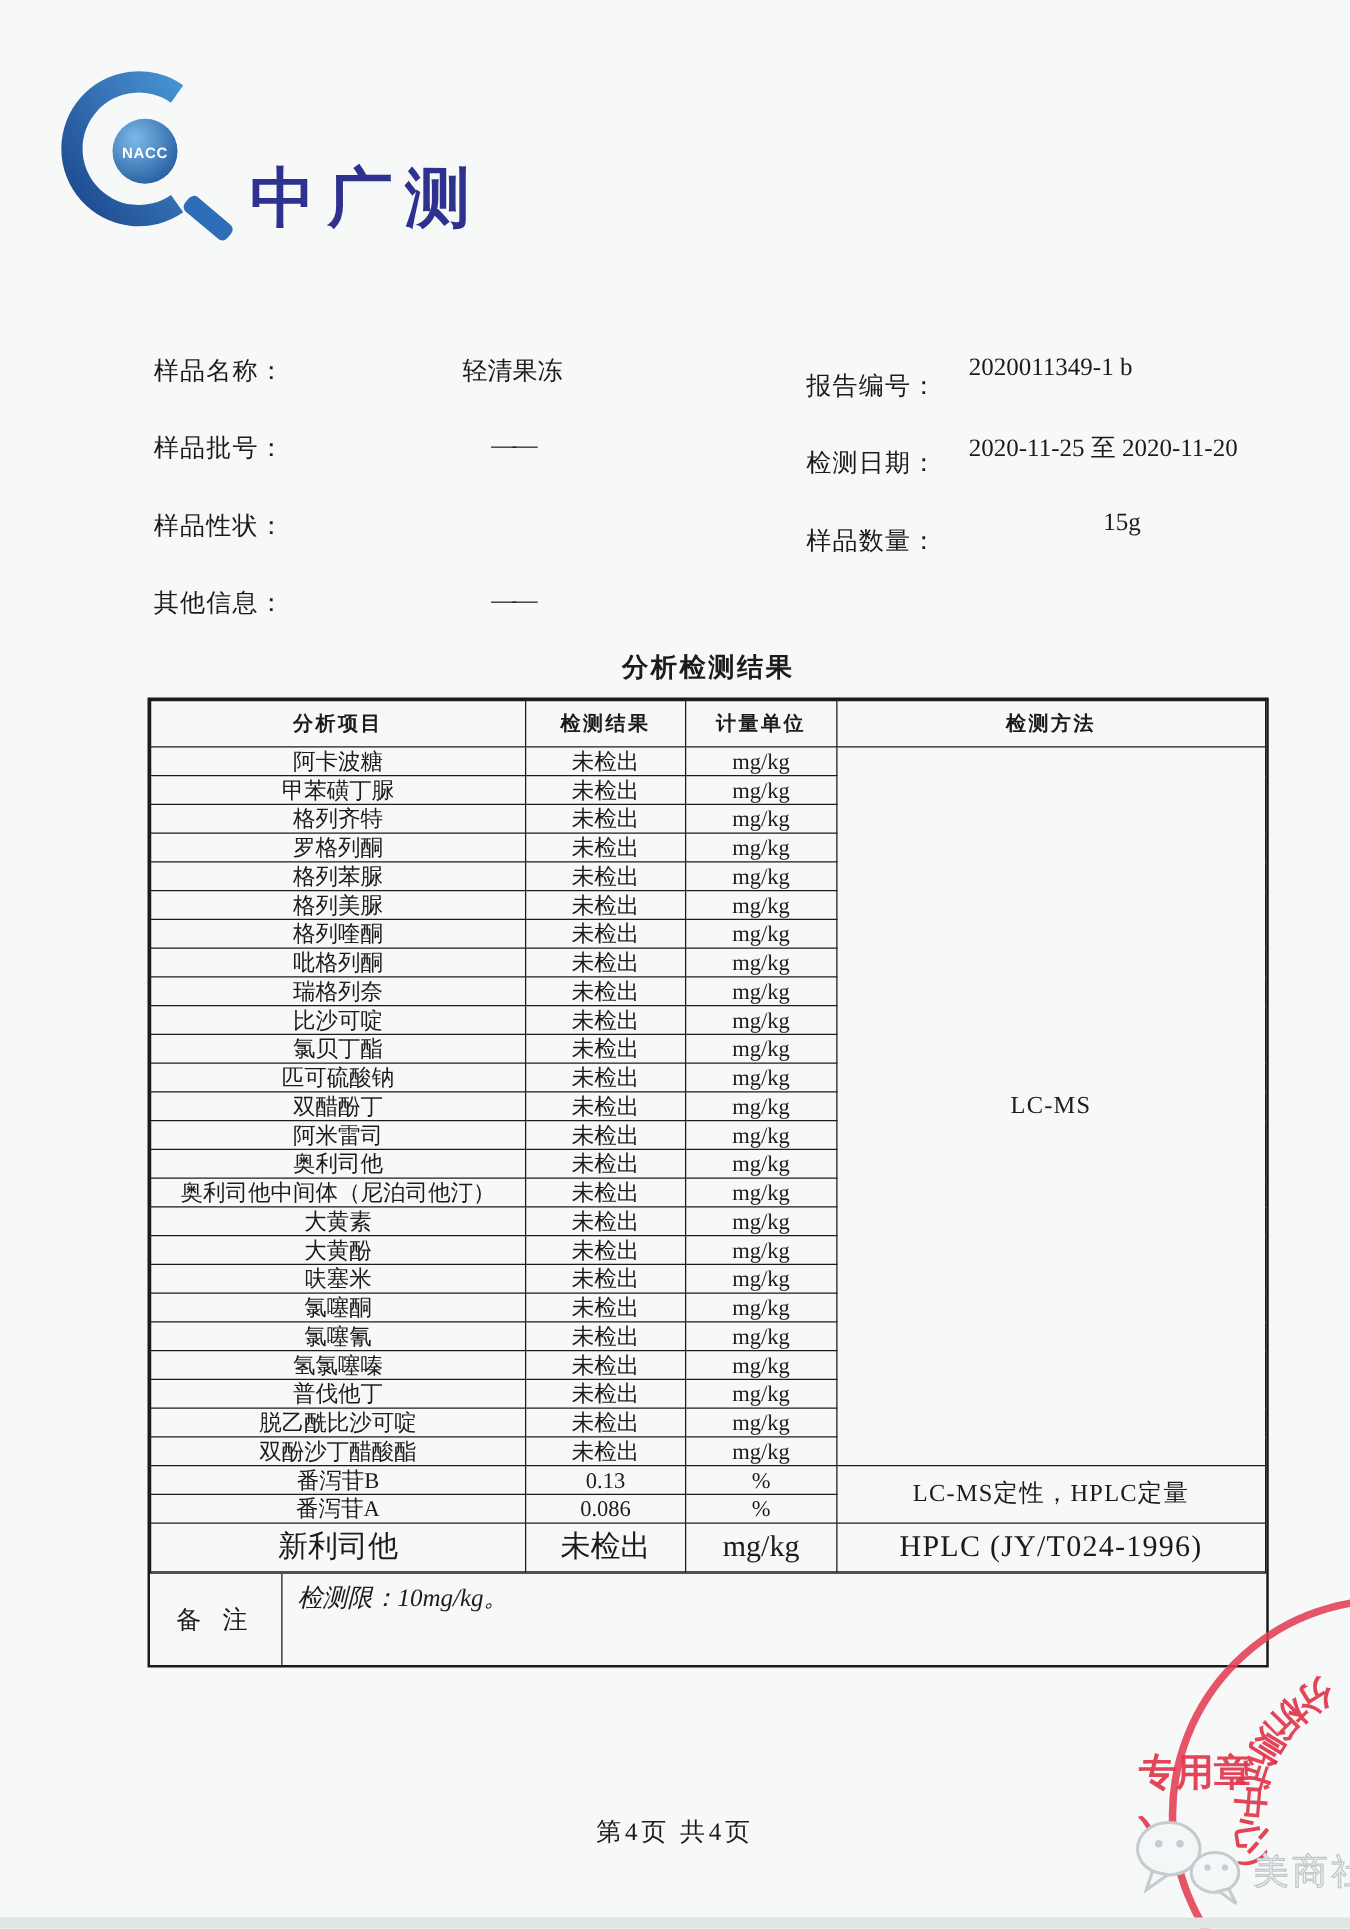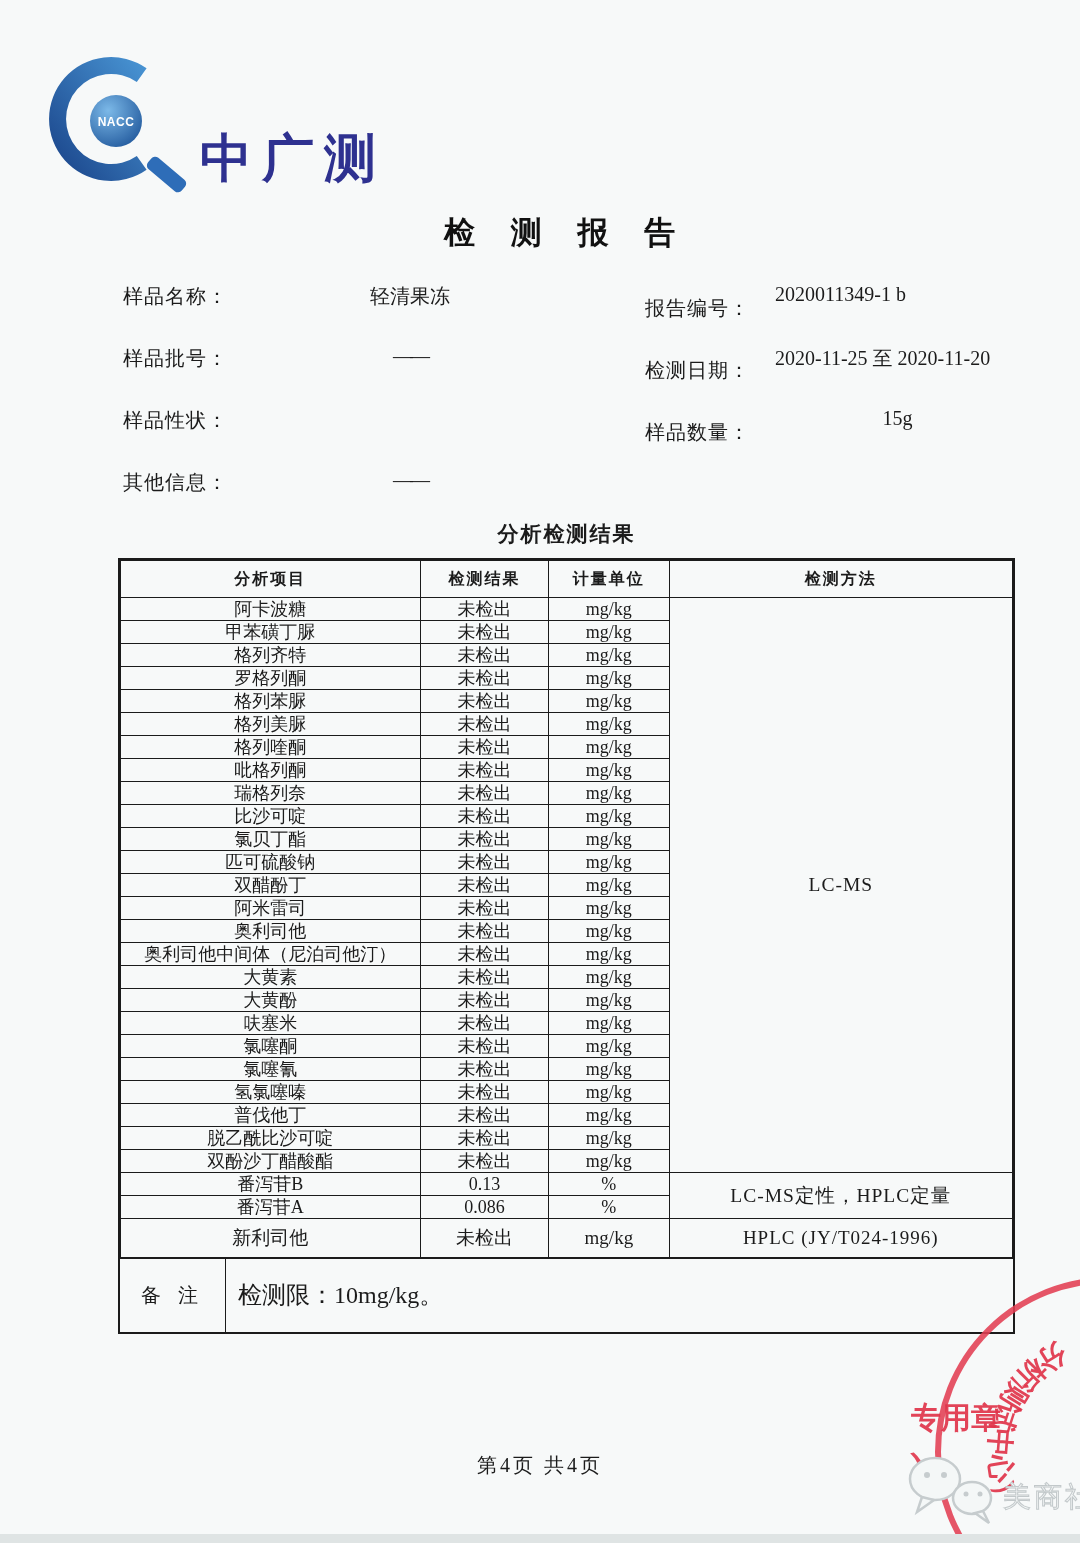--- a/index.html
+++ b/index.html
@@ -37,29 +37,29 @@
     left:118px;top:558px;width:897px;
     border:2.5px solid #1b1b1b;background:transparent;box-sizing:border-box;
   }
   .results table{border-collapse:collapse;width:100%;table-layout:fixed;}
   .results th,.results td{
     border:1.6px solid #1b1b1b;padding:0;text-align:center;
     overflow:hidden;white-space:nowrap;
   }
   .results th{height:36px;font-size:16px;font-weight:600;letter-spacing:2px;}
   .results td{height:22px;font-size:18px;line-height:22px;}
-  .results tr.tall td{height:38px;font-size:19px;}
+  .results tr.tall td{height:38px;font-size:24px;}
   .results td.method{font-size:19.5px;letter-spacing:1px;}
   .remark-row{display:flex;border-top:1.6px solid #1b1b1b;height:73px;}
   .remark-label{
     width:105px;flex:0 0 105px;border-right:1.6px solid #1b1b1b;
     display:flex;align-items:center;justify-content:center;
     font-size:20px;letter-spacing:6px;
   }
-  .remark-text{flex:1;padding:20px 0 0 12px;font-size:24px;}
+  .remark-text{flex:1;padding:6px 0 0 12px;font-size:20px;font-style:italic;}
   
   .page-footer{
     left:0;top:1452px;width:1080px;text-align:center;
     font-size:20px;letter-spacing:3px;
   }
   
   #stamp{left:860px;top:1272px;overflow:hidden;}
   #watermark{left:908px;top:1456px;overflow:hidden;}
   .bottom-edge{left:0;top:1534px;width:1080px;height:9px;background:#dfe4e4;}
 </style>
@@ -83,21 +83,20 @@
       <path d="M 101.6,20.2 A 62,62 0 1 0 101.6,121.8 L 91.8,107.9 A 45,45 0 1 1 91.8,34.1 Z" fill="url(#swooshGrad)"></path>
       <g transform="translate(105,112) rotate(40)">
         <rect x="0" y="-7" width="44" height="15" rx="5" fill="#2e6db8"></rect>
       </g>
       <circle cx="71" cy="73" r="26" fill="url(#ballGrad)"></circle>
       <text x="71" y="78" text-anchor="middle" font-size="12" font-weight="bold" fill="#ffffff" letter-spacing="0.5" font-family="Liberation Sans, sans-serif">NACC</text>
     </g>
     <text x="155" y="128" font-size="52" font-weight="bold" fill="#2e3190" letter-spacing="10" font-family="Liberation Serif, serif">中广测</text>
   </svg>
 
-  <div class="abs doc-title">检 测 报 告</div>
 
   <div>
     <div class="frow r0">
       <span class="flabel l1">样品名称：</span>
       <span class="fvalue v1">轻清果冻</span>
       <span class="flabel l2">报告编号：</span>
       <span class="fvalue v2">2020011349-1 b</span>
     </div>
     <div class="frow r1">
       <span class="flabel l1">样品批号：</span>

